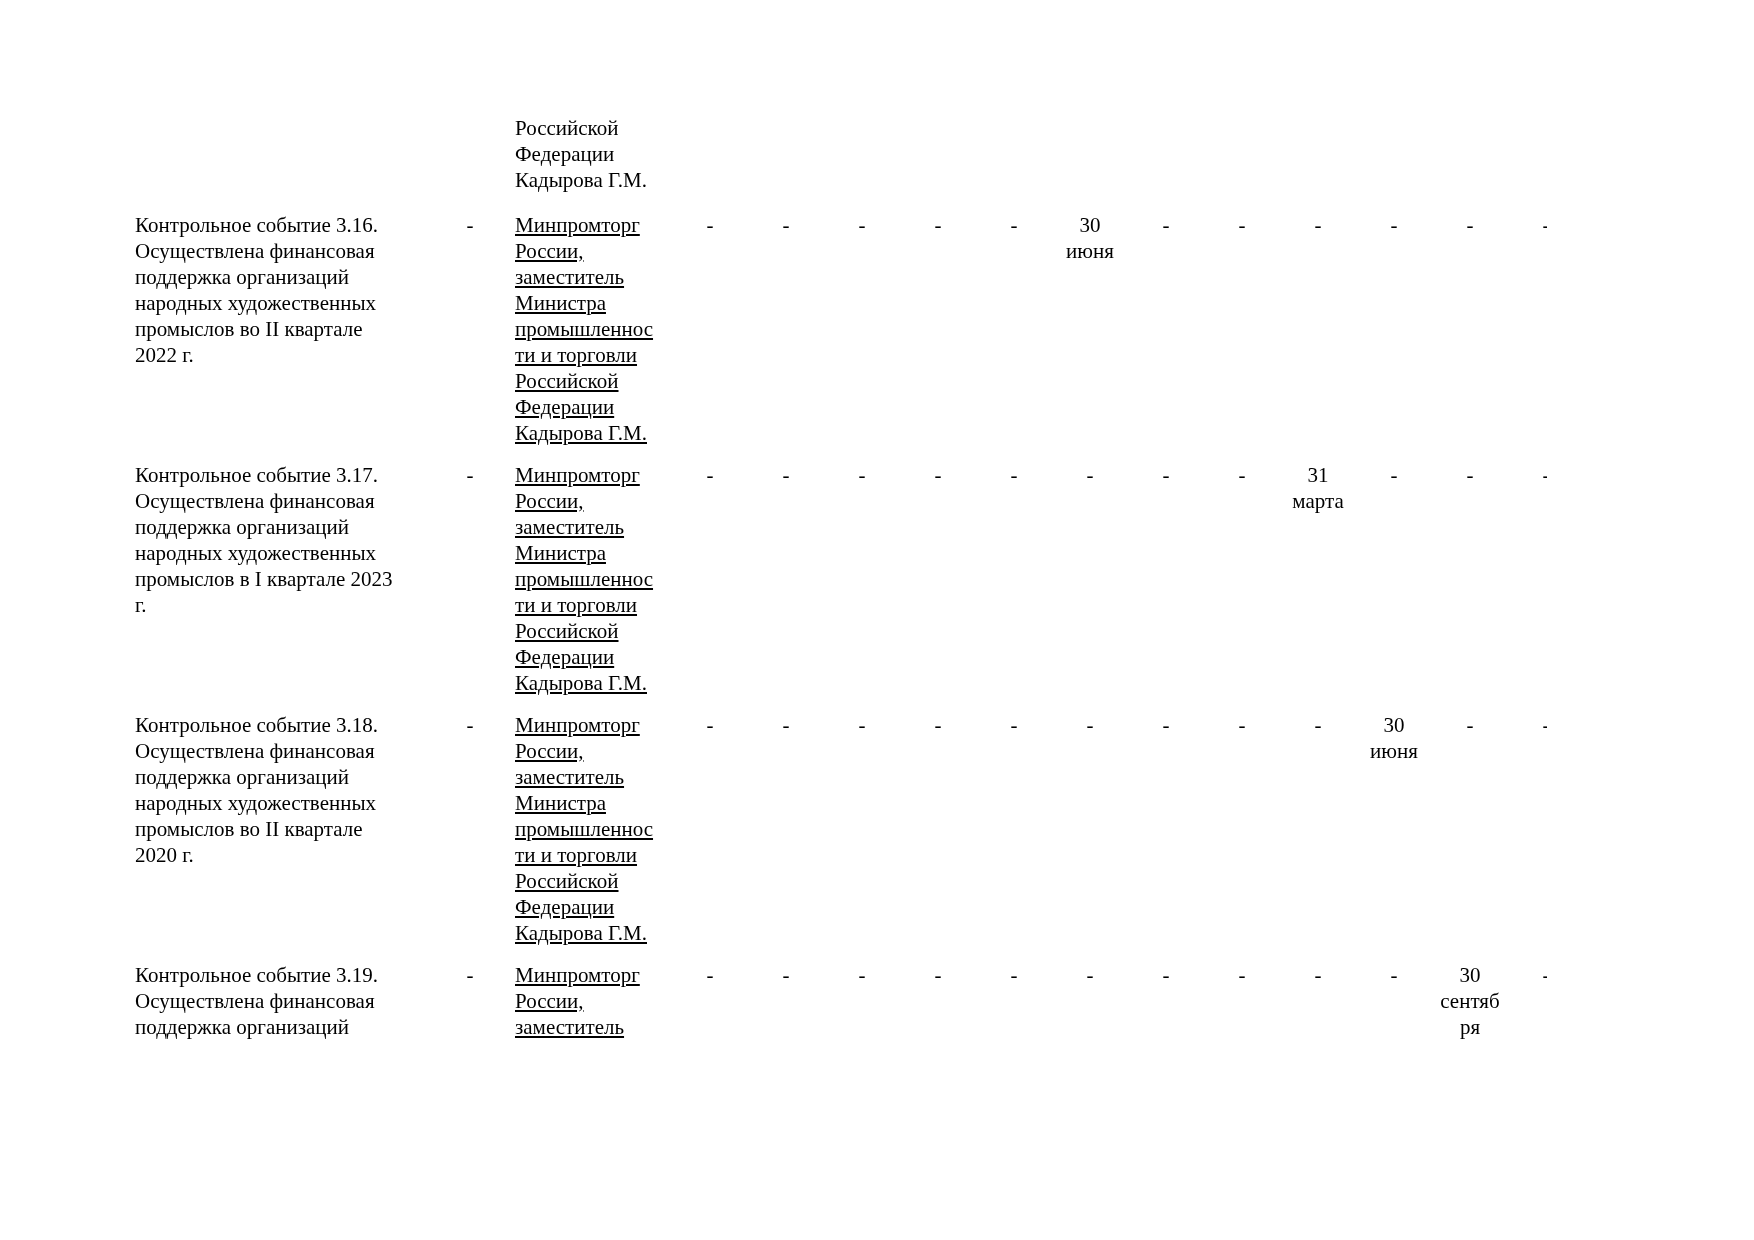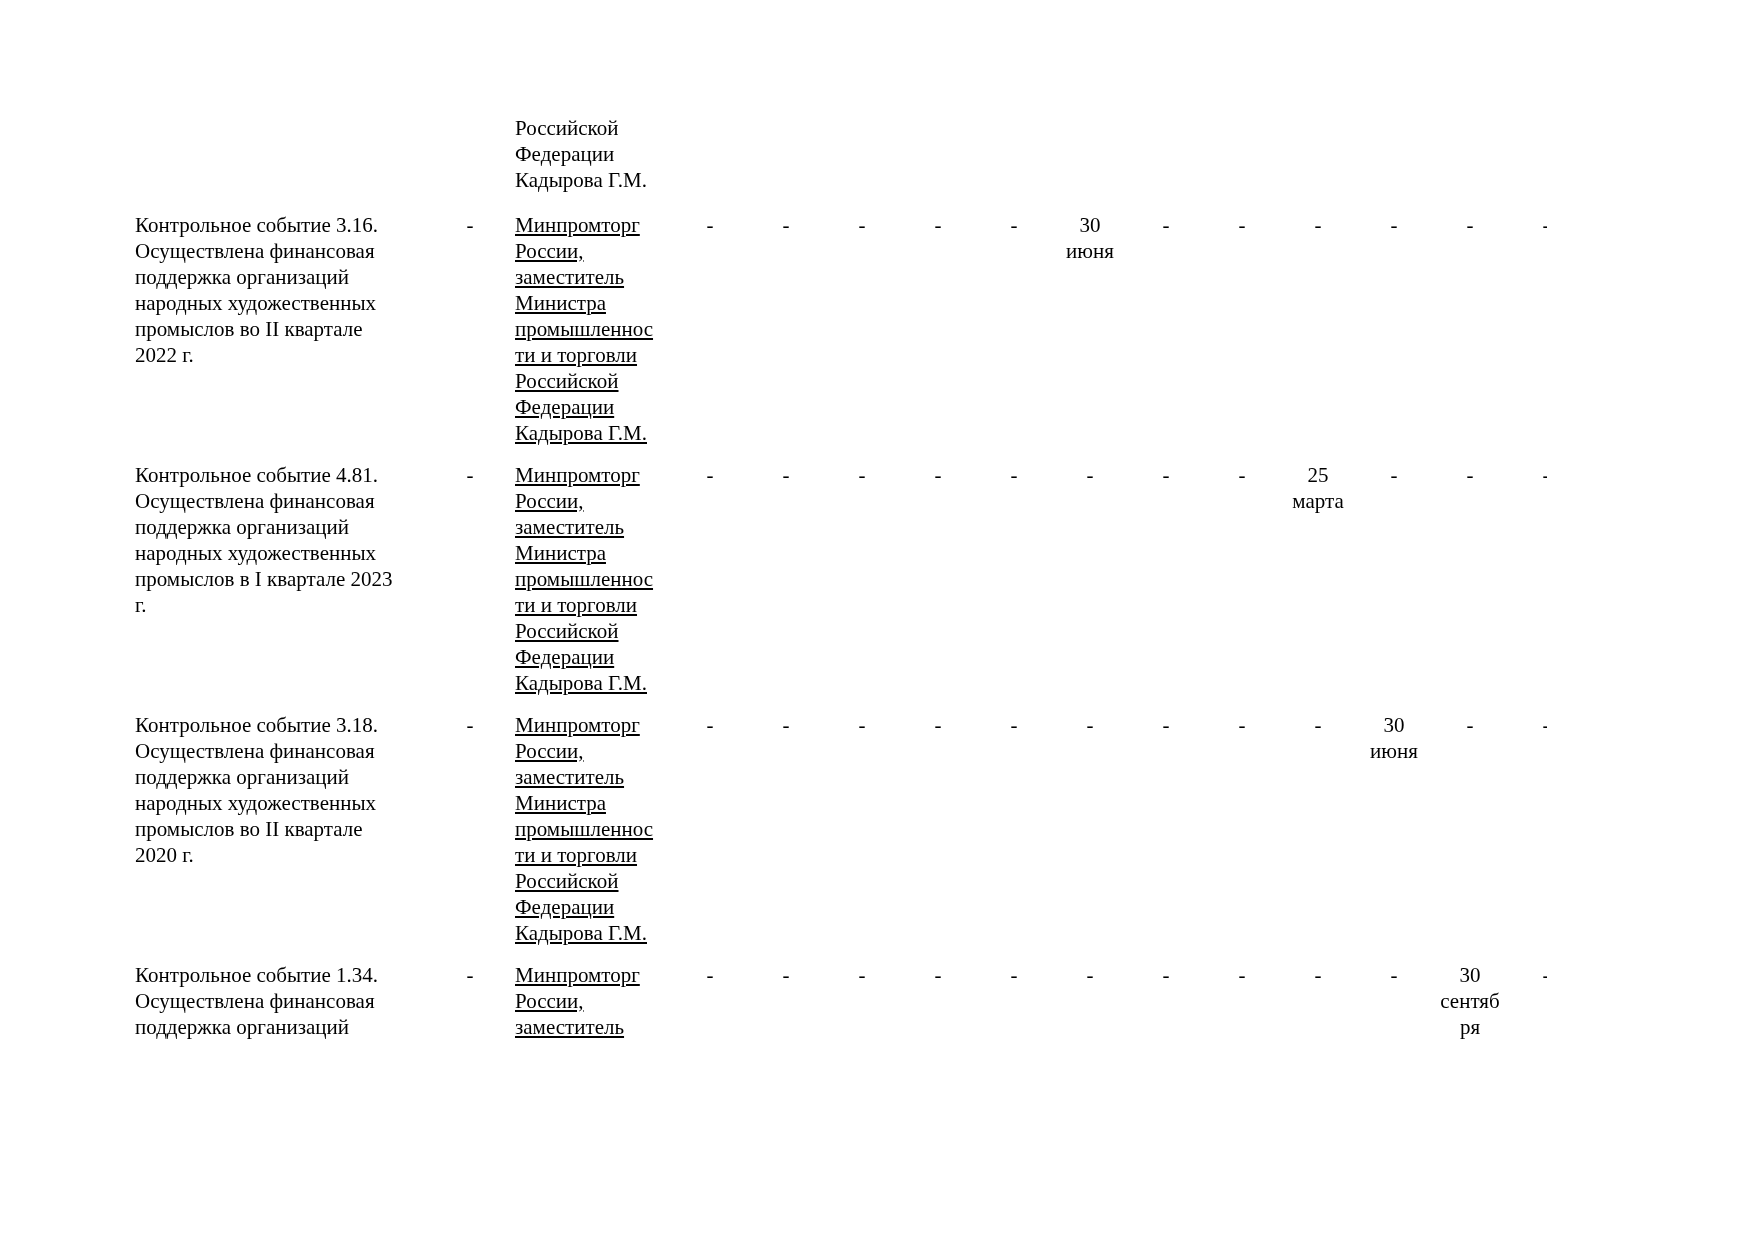--- a/index.html
+++ b/index.html
@@ -72,21 +72,21 @@
 июня</div>
     <div class="cell val">-</div>
     <div class="cell val">-</div>
     <div class="cell val">-</div>
     <div class="cell val">-</div>
     <div class="cell val">-</div>
     <div class="cell val">-</div>
   </div>
 
   <div class="trow" style="top:462px">
-    <div class="cell event">Контрольное событие 4.81.
+    <div class="cell event">Контрольное событие 3.17.
 Осуществлена финансовая
 поддержка организаций
 народных художественных
 промыслов в I квартале 2023
 г.</div>
     <div class="cell status">-</div>
     <div class="cell resp">Минпромторг
 России,
 заместитель
 Министра
@@ -96,21 +96,21 @@
 Федерации
 Кадырова Г.М.</div>
     <div class="cell val">-</div>
     <div class="cell val">-</div>
     <div class="cell val">-</div>
     <div class="cell val">-</div>
     <div class="cell val">-</div>
     <div class="cell val">-</div>
     <div class="cell val">-</div>
     <div class="cell val">-</div>
-    <div class="cell val">25
+    <div class="cell val">31
 марта</div>
     <div class="cell val">-</div>
     <div class="cell val">-</div>
     <div class="cell val">-</div>
   </div>
 
   <div class="trow" style="top:712px">
     <div class="cell event">Контрольное событие 3.18.
 Осуществлена финансовая
 поддержка организаций
@@ -136,21 +136,21 @@
     <div class="cell val">-</div>
     <div class="cell val">-</div>
     <div class="cell val">-</div>
     <div class="cell val">30
 июня</div>
     <div class="cell val">-</div>
     <div class="cell val">-</div>
   </div>
 
   <div class="trow" style="top:962px">
-    <div class="cell event">Контрольное событие 1.34.
+    <div class="cell event">Контрольное событие 3.19.
 Осуществлена финансовая
 поддержка организаций</div>
     <div class="cell status">-</div>
     <div class="cell resp">Минпромторг
 России,
 заместитель</div>
     <div class="cell val">-</div>
     <div class="cell val">-</div>
     <div class="cell val">-</div>
     <div class="cell val">-</div>

